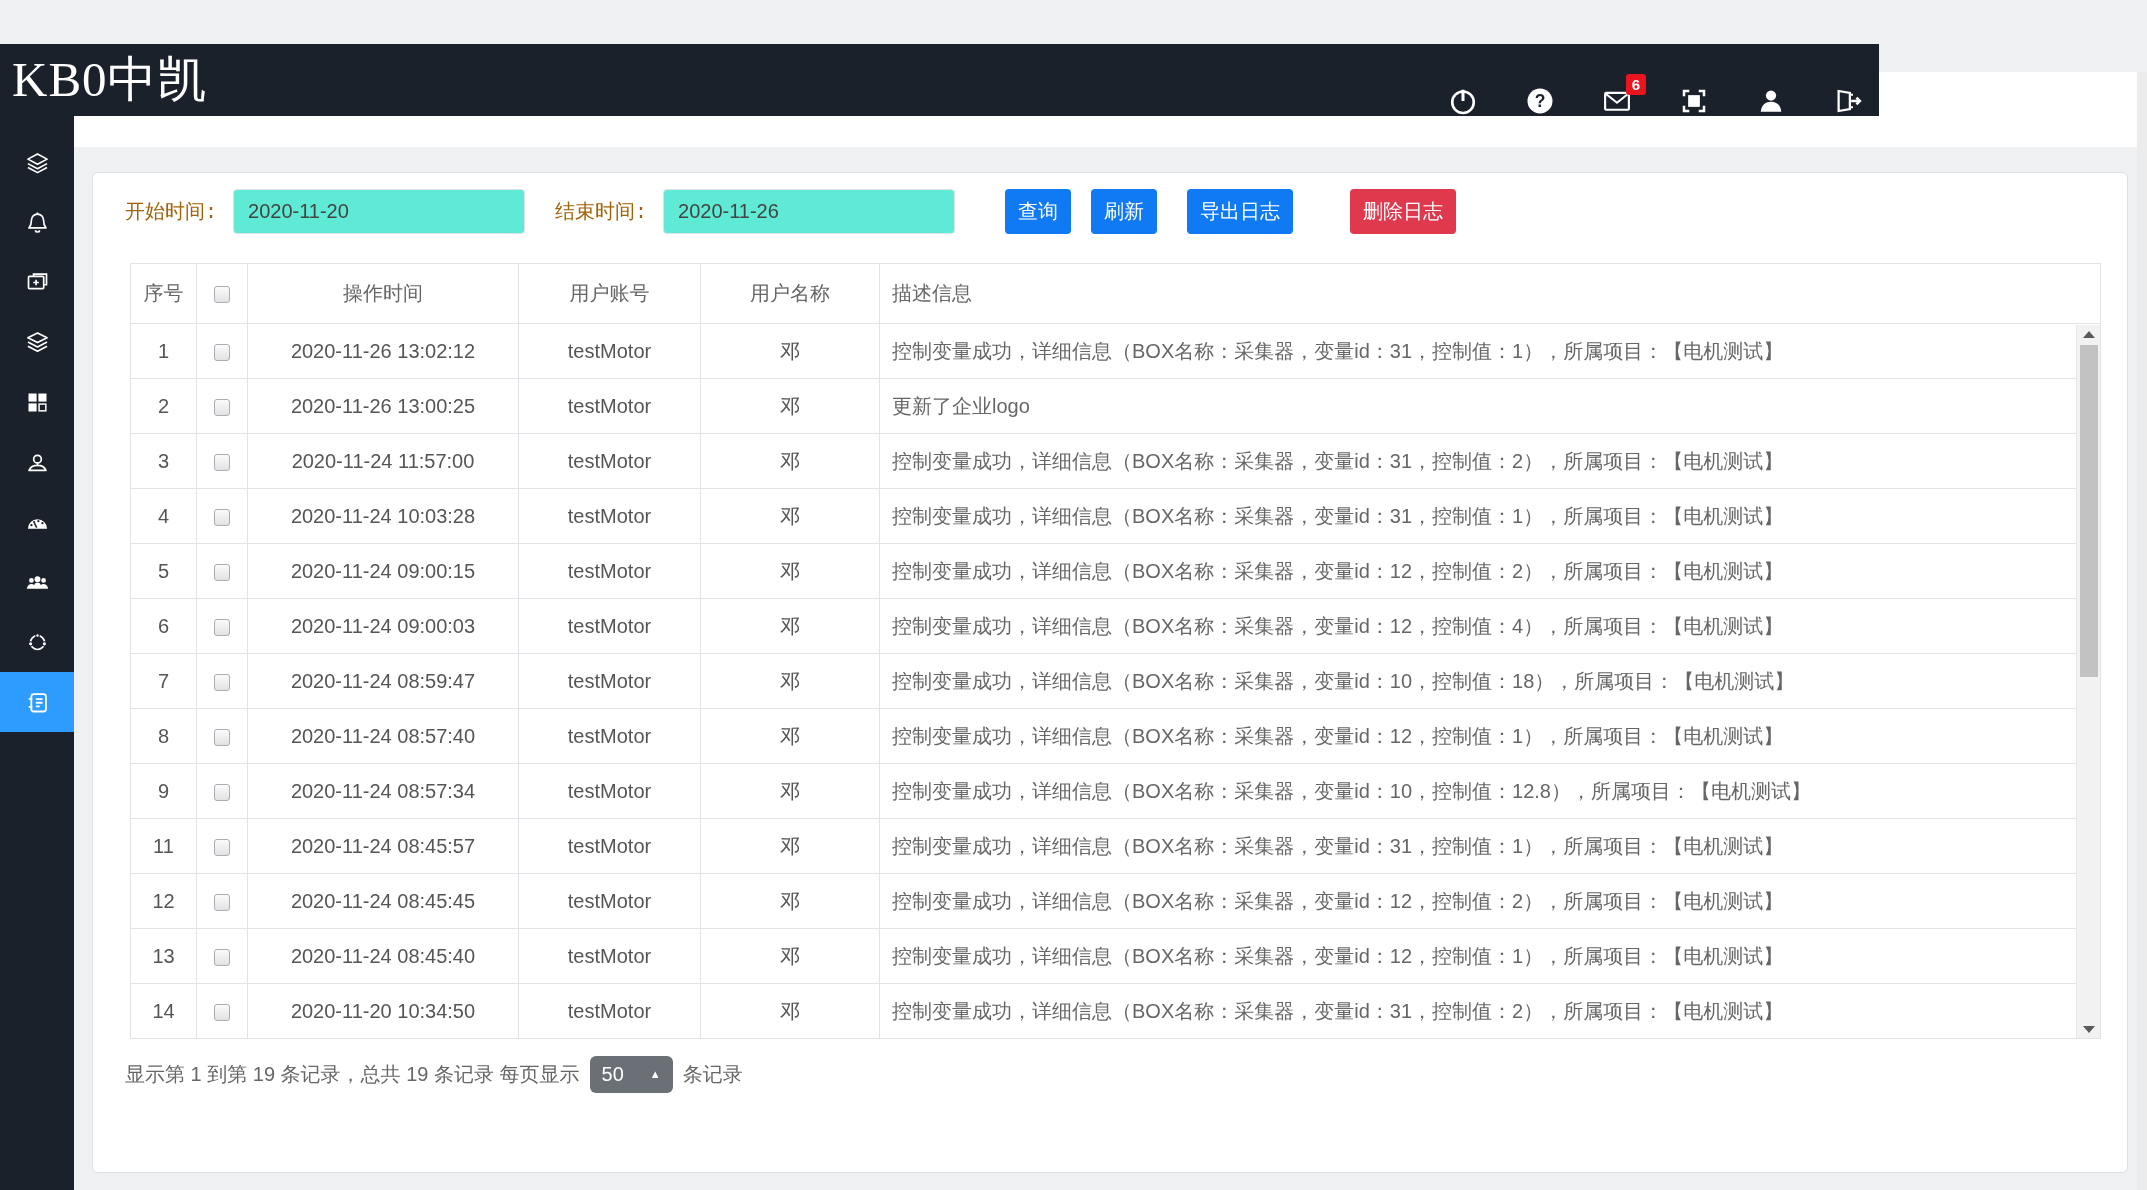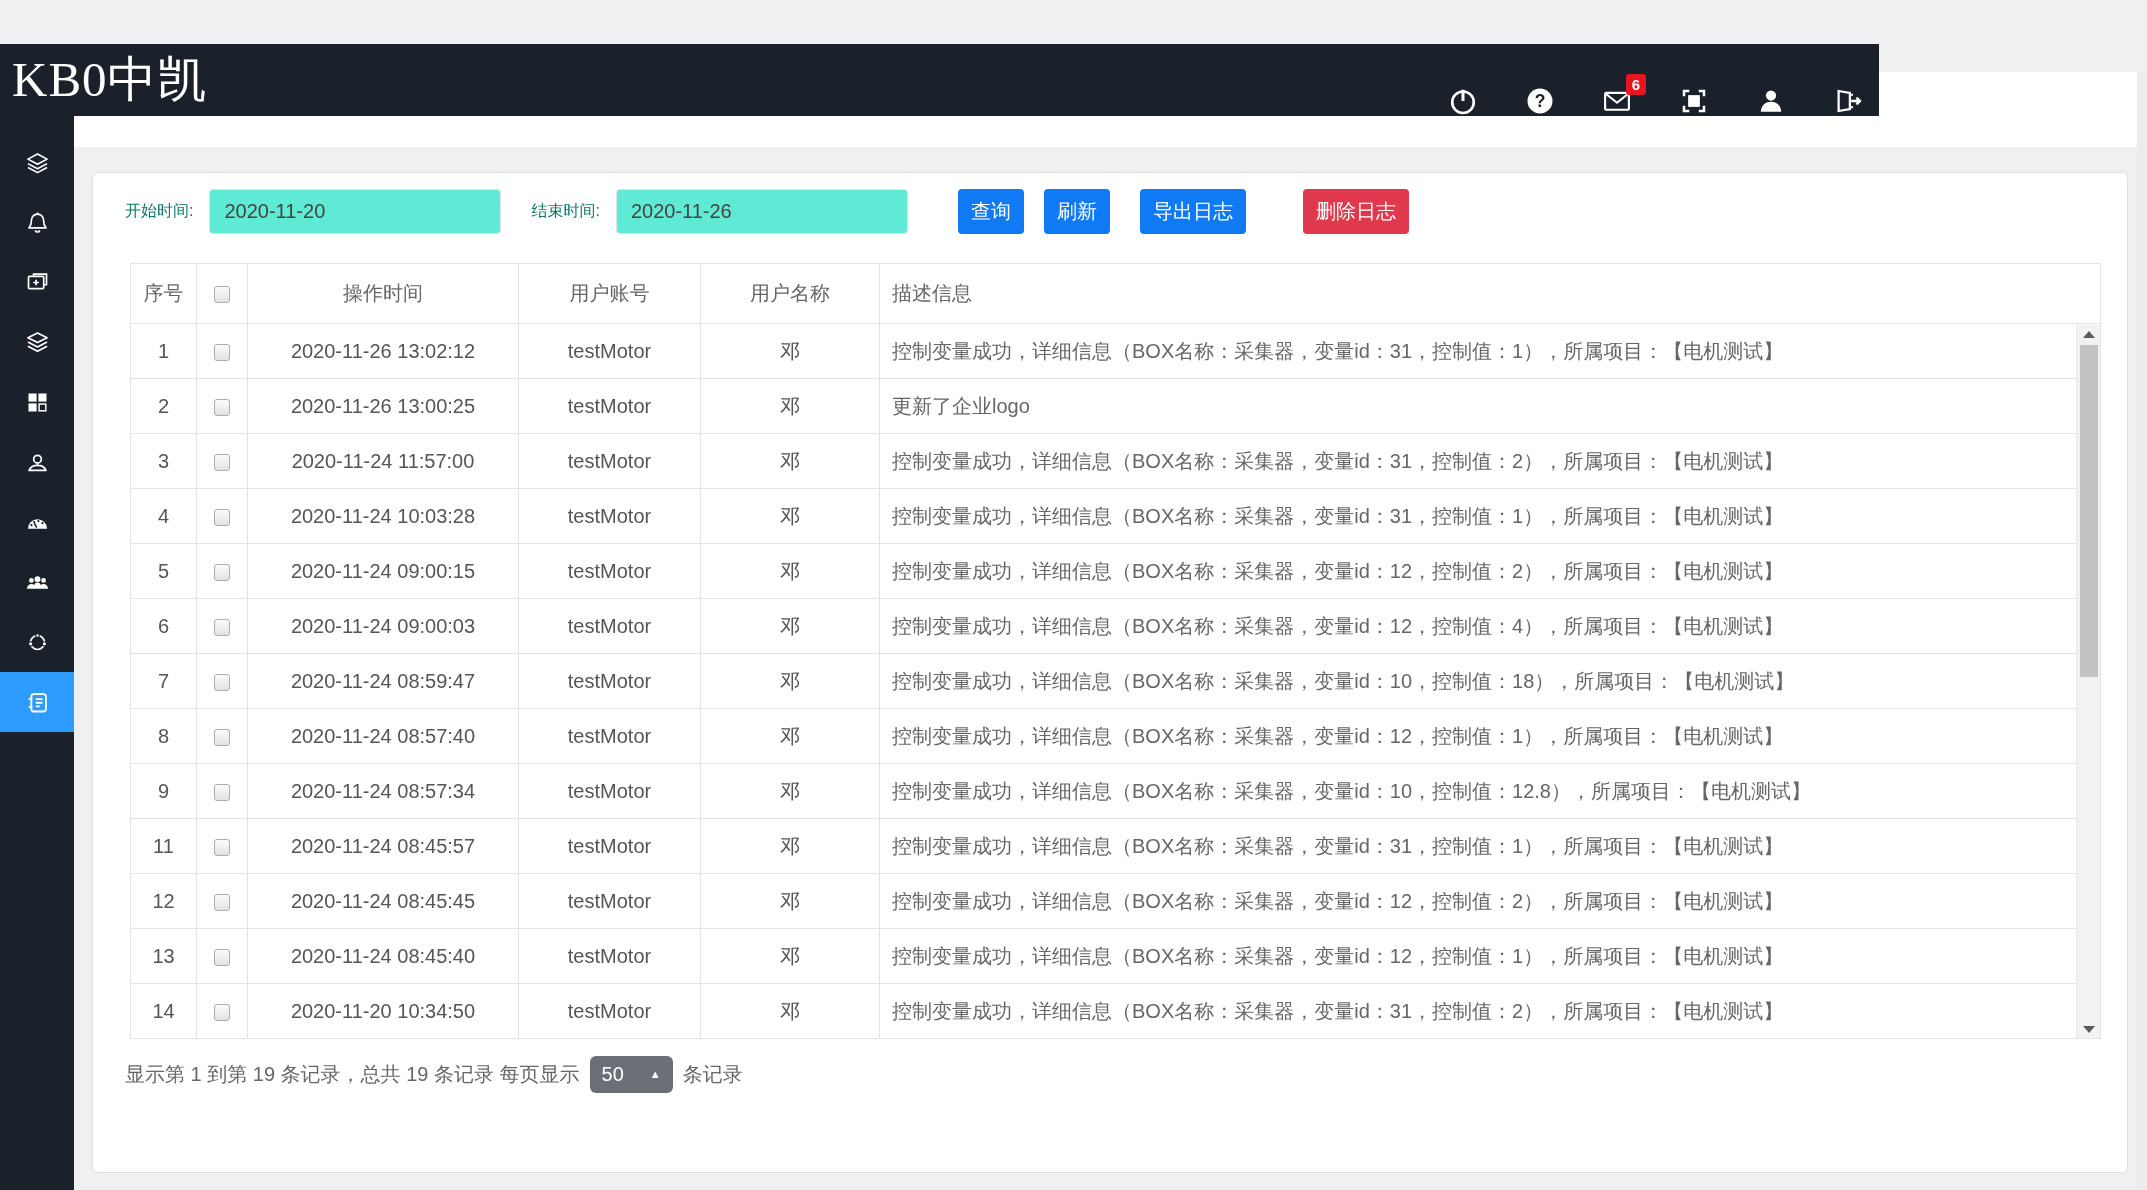--- a/index.html
+++ b/index.html
@@ -51,21 +51,21 @@
   .page-title { font-size:21px; color:#333; }
 
   .card {
     margin:25px 19px 0 18px; height:1001px; width:2036px;
     background:#fff; border:1px solid #dcdfe3; border-radius:6px;
     padding:16px 26px 0 26px;
   }
 
   
   .filter-row { display:flex; align-items:center; height:45px; margin-left:6px; }
-  .filter-label { font-size:16px; color:#0f766e; margin-right:16px; }
+  .filter-label { font-size:20px; color:#a16207; margin-right:16px;font-family:Liberation Mono, monospace; }
   .date-input {
     width:292px; height:45px; background:#5eead4; border:1px solid #dfe3e8; border-radius:4px;
     font-size:20px; color:#444; padding:0 14px;
     font-family:"Liberation Sans","DejaVu Sans",sans-serif;
   }
   .filter-gap { width:30px; }
   .btn {
     height:45px; border:none; border-radius:4px; color:#fff; font-size:20px;
     padding:8px 13px; margin-left:20px; cursor:pointer;
     font-family:"Liberation Sans","DejaVu Sans",sans-serif; white-space:nowrap;

